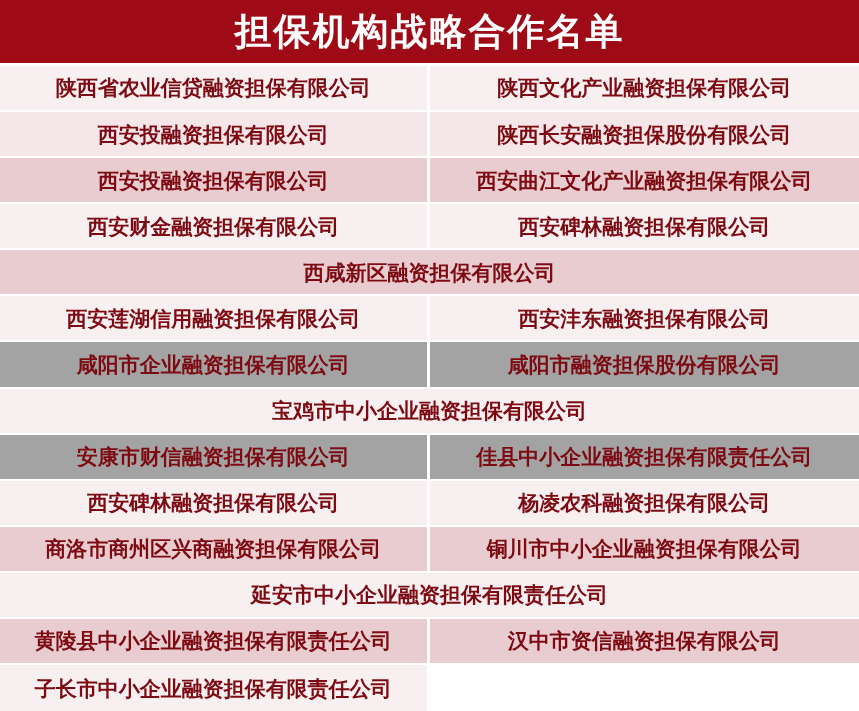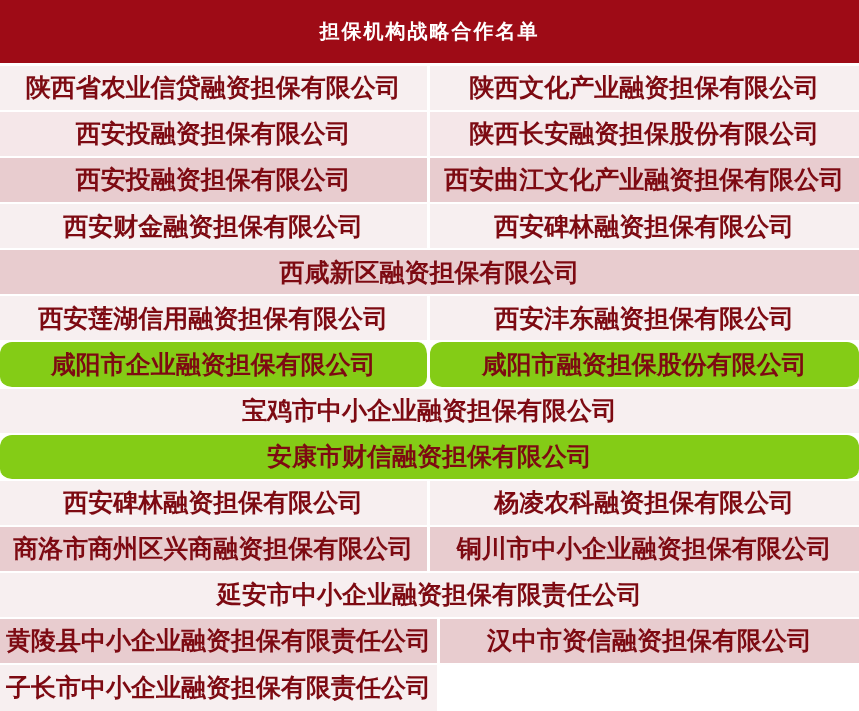--- a/index.html
+++ b/index.html
@@ -24,21 +24,21 @@
   .title-bar {
     background: #9e0b16;
     height: 63px;
     display: flex;
     align-items: center;
     justify-content: center;
     border-bottom: 3px solid #ffffff;
   }
   .title-text {
     color: #ffffff;
-    font-size: 20px;
+    font-size: 37px;
     font-weight: bold;
     letter-spacing: 2px;
     font-family: "Liberation Sans", "DejaVu Sans", sans-serif;
   }
   .table-wrap {
     flex: 1 1 auto;
     display: flex;
     flex-direction: column;
   }
   .row {
@@ -47,36 +47,36 @@
     min-height: 0;
   }
   .cell {
     flex: 1 1 50%;
     box-sizing: border-box;
     display: flex;
     align-items: center;
     justify-content: center;
     text-align: center;
     color: #7d0a12;
-    font-size: 25px;
+    font-size: 21px;
     font-weight: bold;
     border-right: 3px solid #ffffff;
     border-bottom: 2px solid #ffffff;
     padding: 0 6px;
     line-height: 1.1;
     white-space: nowrap;
   }
   .cell:last-child {
     border-right: none;
   }
   .row:last-child .cell {
     border-bottom: none;
   }
   .shade-a { background: #f7eff0; }
-  .shade-b { background: #84cc16; border-radius: 12px; }
+  .shade-b { background: #a3a3a3; }
   .shade-c { background: #e8cccf; }
   .shade-d { background: #f5e7e9; }
   .cell.empty {
     background: #ffffff;
   }
 </style>
 </head>
 <body>
 
 <div id="sheet">
@@ -120,20 +120,21 @@
       <div class="cell shade-b">咸阳市企业融资担保有限公司</div>
       <div class="cell shade-b">咸阳市融资担保股份有限公司</div>
     </div>
 
     <div class="row">
       <div class="cell shade-a">宝鸡市中小企业融资担保有限公司</div>
     </div>
 
     <div class="row">
       <div class="cell shade-b">安康市财信融资担保有限公司</div>
+      <div class="cell shade-b">佳县中小企业融资担保有限责任公司</div>
     </div>
 
     <div class="row">
       <div class="cell shade-a">西安碑林融资担保有限公司</div>
       <div class="cell shade-a">杨凌农科融资担保有限公司</div>
     </div>
 
     <div class="row">
       <div class="cell shade-c">商洛市商州区兴商融资担保有限公司</div>
       <div class="cell shade-c">铜川市中小企业融资担保有限公司</div>

